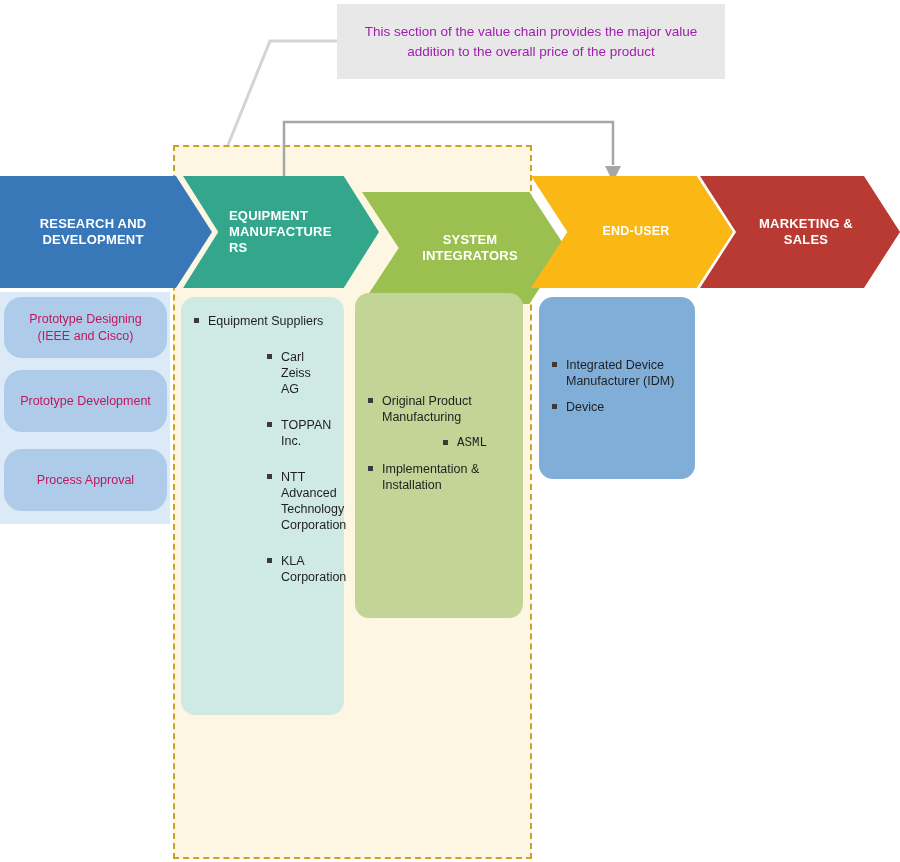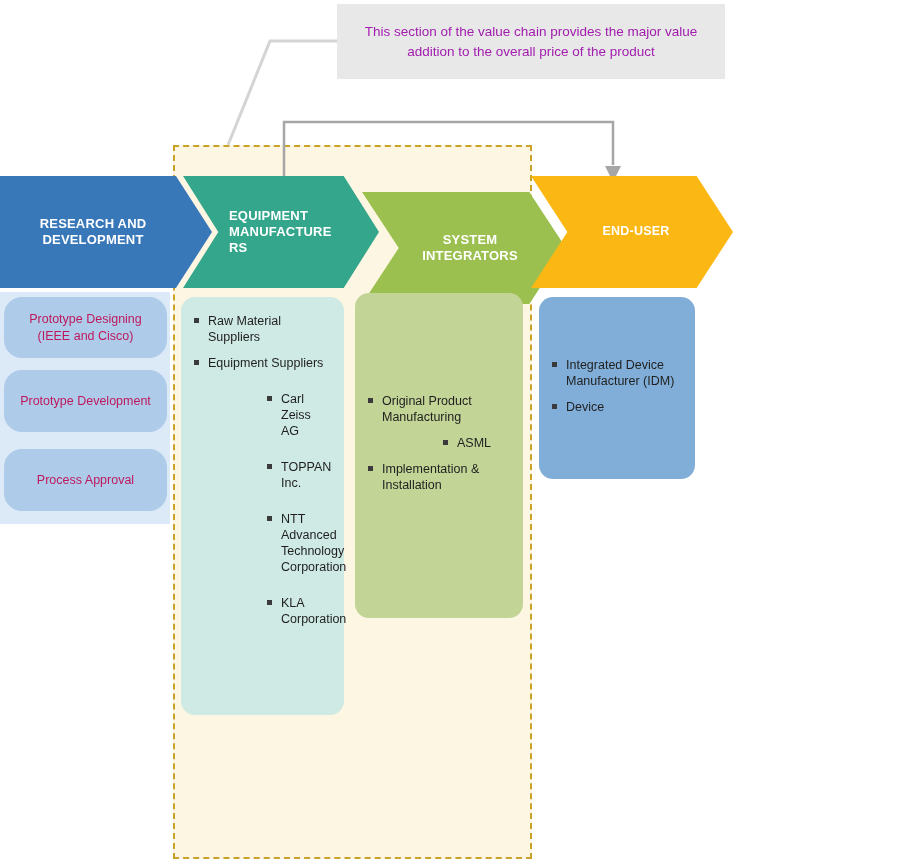--- a/index.html
+++ b/index.html
@@ -216,21 +216,21 @@
     height: 5px;
     background: #3a3a3a;
   }
   ul.bl ul.bl {
     margin-top: 10px;
     margin-left: 58px;
   }
   ul.bl ul.bl > li { margin-bottom: 10px; }
 
   .narrow { max-width: 48px; margin-top: 20px; }
-  .sub-asml { margin-left: 60px !important; }
+  .sub-asml { margin-left: 60px !important; font-family: Liberation Mono, monospace; }
 </style>
 </head>
 <body>
 
 <div id="canvas">
 
   <div class="dashed-region"></div>
 
   <svg class="connectors" viewBox="0 0 900 862" width="900" height="862">
 
@@ -266,20 +266,26 @@
       <span>INTEGRATORS</span>
     </div>
   </div>
 
   <div class="chev chev-eu">
     <div>
       <span>END-USER</span>
     </div>
   </div>
 
+  <div class="chev chev-ms">
+    <div>
+      <span>MARKETING &amp;</span>
+      <span>SALES</span>
+    </div>
+  </div>
 
   <div class="rd-panel"></div>
 
   <div class="rd-box rd-box-1">
     <div>
       <span>Prototype Designing</span>
       <span>(IEEE and Cisco)</span>
     </div>
   </div>
 
@@ -291,21 +297,20 @@
   </div>
 
   <div class="rd-box rd-box-3">
     <div>
       <span>Process Approval</span>
     </div>
   </div>
 
   <div class="card card-teal">
     <ul class="bl">
-      <li>Raw Material Suppliers</li>
       <li>
         <span>Equipment Suppliers</span>
         <ul class="bl">
           <li class="narrow">Carl Zeiss AG</li>
           <li class="narrow">TOPPAN Inc.</li>
           <li class="narrow">NTT Advanced Technology Corporation</li>
           <li class="narrow">KLA Corporation</li>
         </ul>
       </li>
     </ul>

